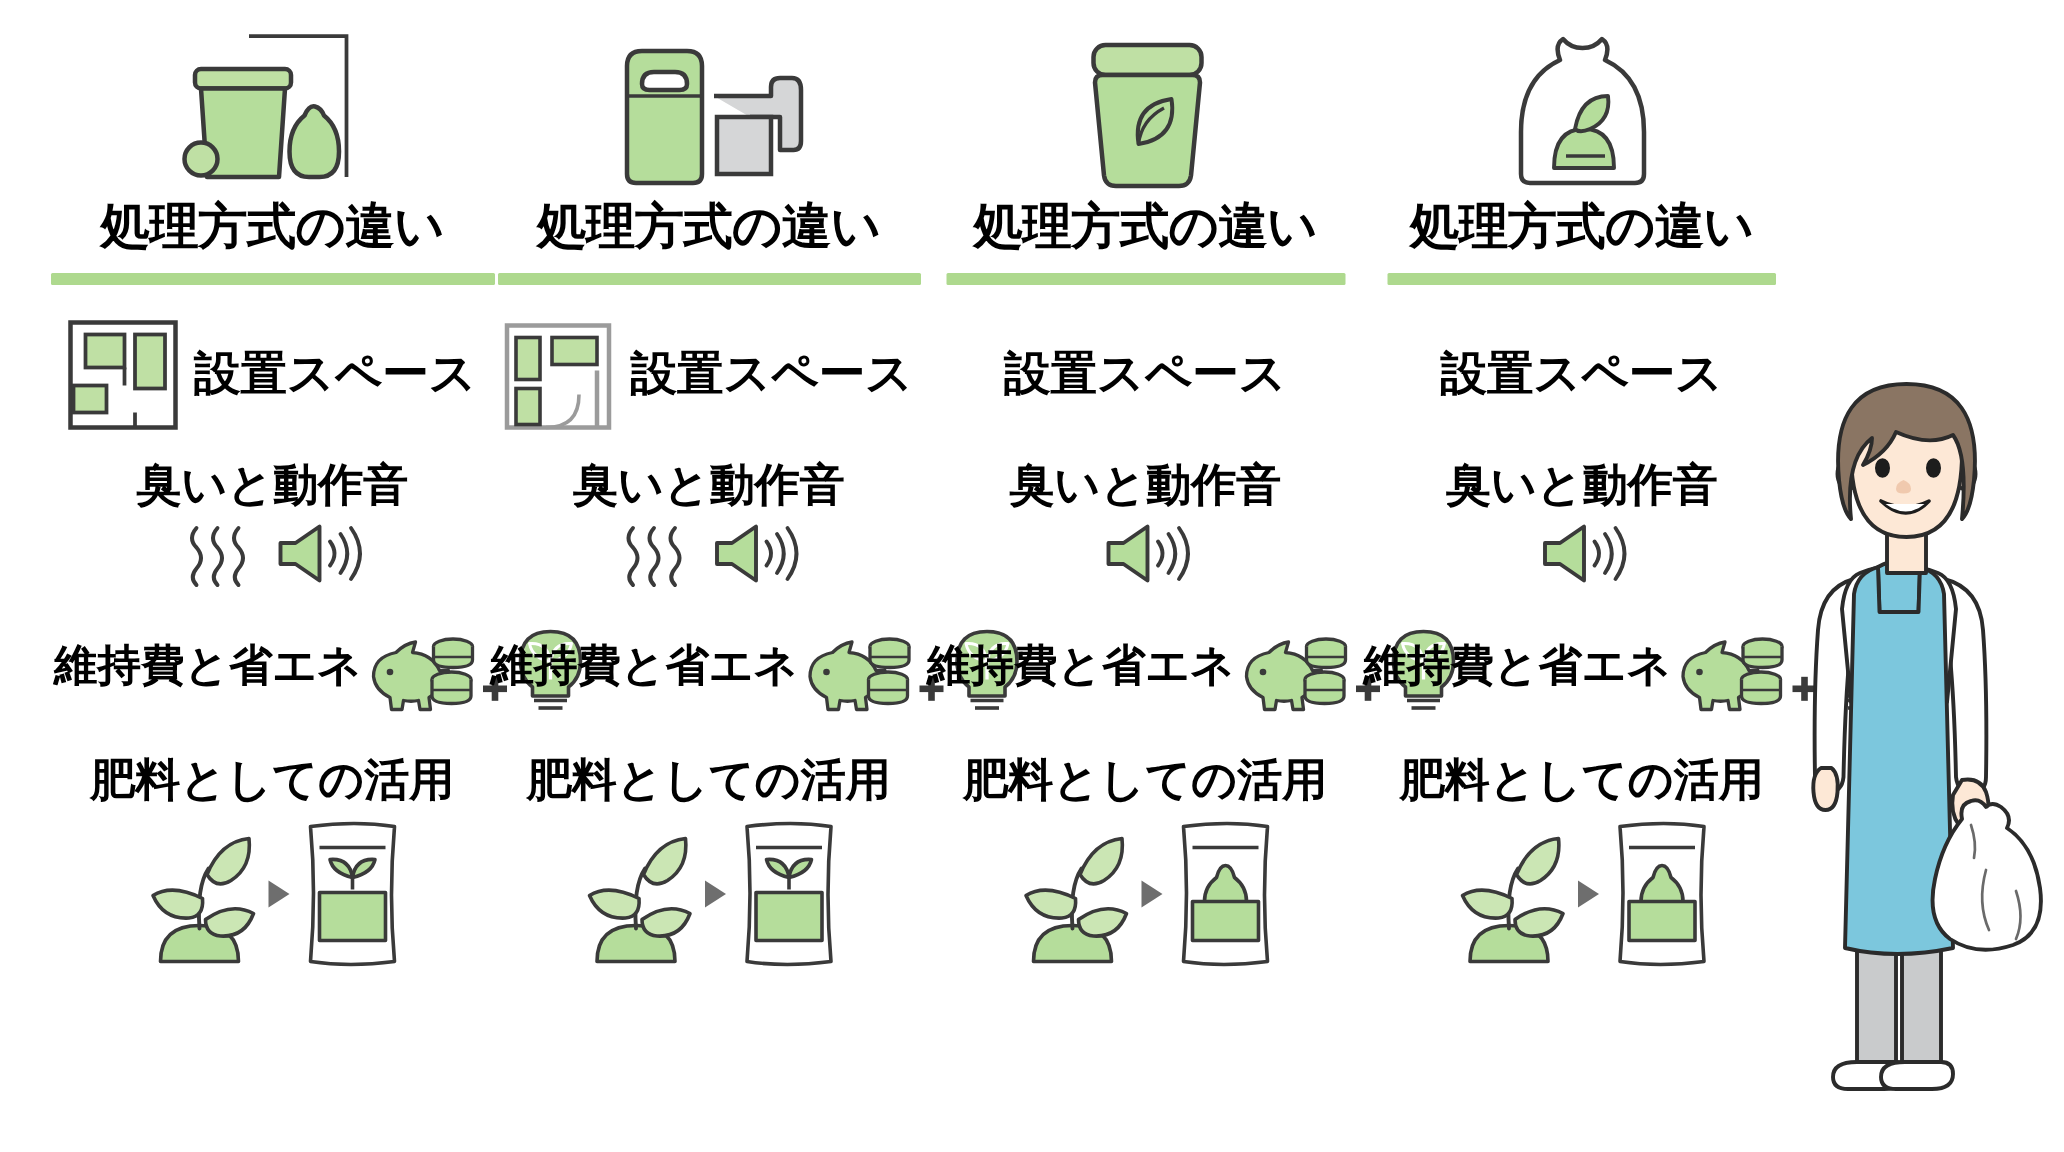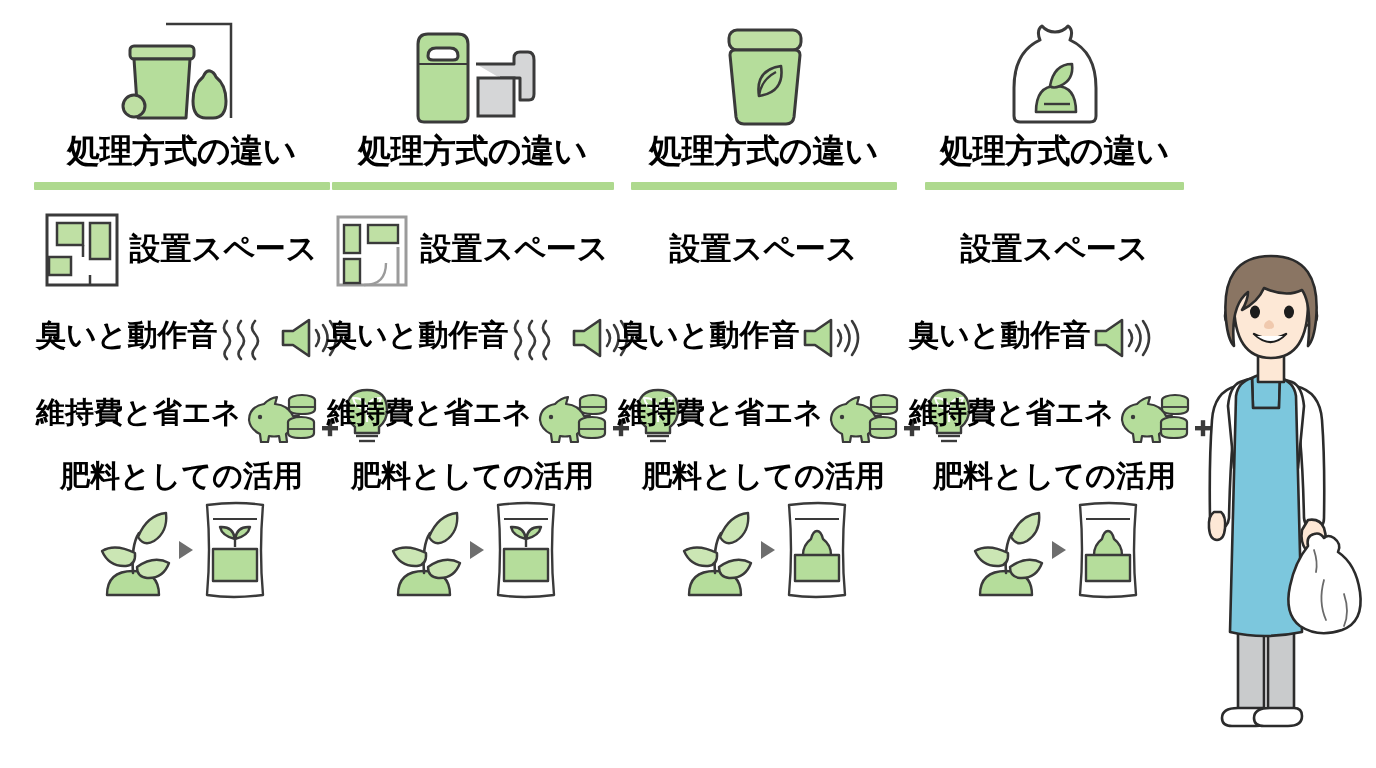--- a/index.html
+++ b/index.html
@@ -50,31 +50,31 @@
   
   .row-space{
     margin-top:18px;height:84px;
     display:flex;flex-direction:row;align-items:center;justify-content:center;
     width:100%;
   }
   .row-space .row-label{font-size:31px;}
   .plan{width:74px;height:74px;margin-right:10px;flex:0 0 auto;}
 
   
-  .row-odor{margin-top:16px;display:flex;flex-direction:row;align-items:center;}
+  .row-odor{margin-top:16px;display:flex;flex-direction:column;align-items:center;}
   .row-odor .row-label{font-size:30px;}
   .odor-icons{height:48px;margin-top:6px;display:flex;align-items:center;justify-content:center;gap:4px;}
 
   
   .row-cost{margin-top:18px;display:flex;flex-direction:row;align-items:center;}
   .row-cost .row-label{font-size:29px;}
   .cost-icons{height:62px;margin-top:4px;display:flex;align-items:center;justify-content:center;}
 
   
-  .row-fert{margin-top:14px;display:flex;align-items:center;}
+  .row-fert{margin-top:28px;display:flex;align-items:center;}
   .row-fert .row-label{font-size:30px;}
   .fert-icons{height:104px;margin-top:6px;display:flex;align-items:center;justify-content:center;}
 
   
   .woman{position:absolute;left:1196px;top:250px;width:176px;height:500px;}
 
   svg{display:block;overflow:visible;}
 </style>
 </head>
 <body>

